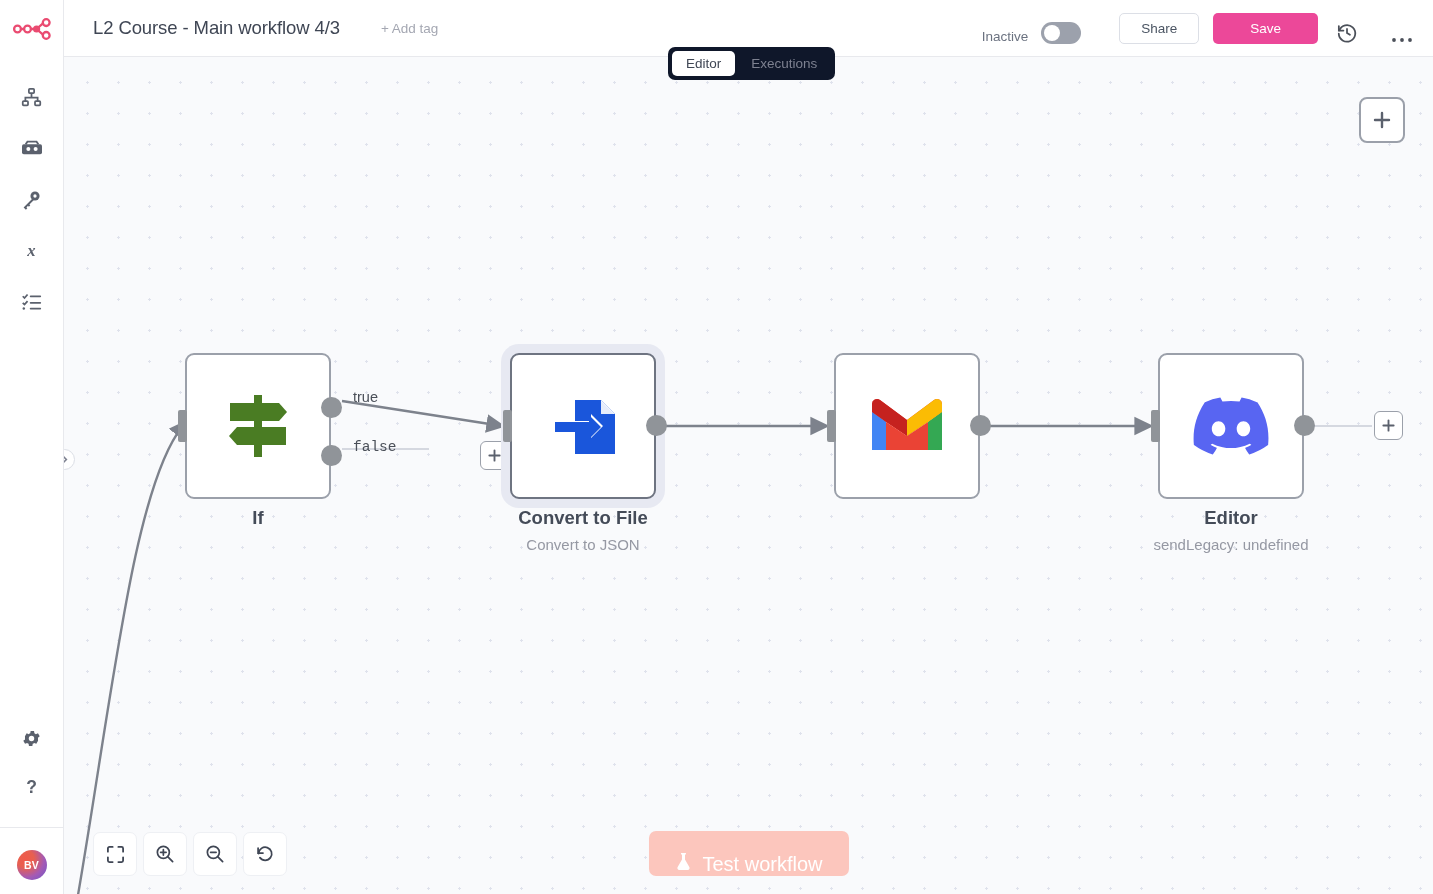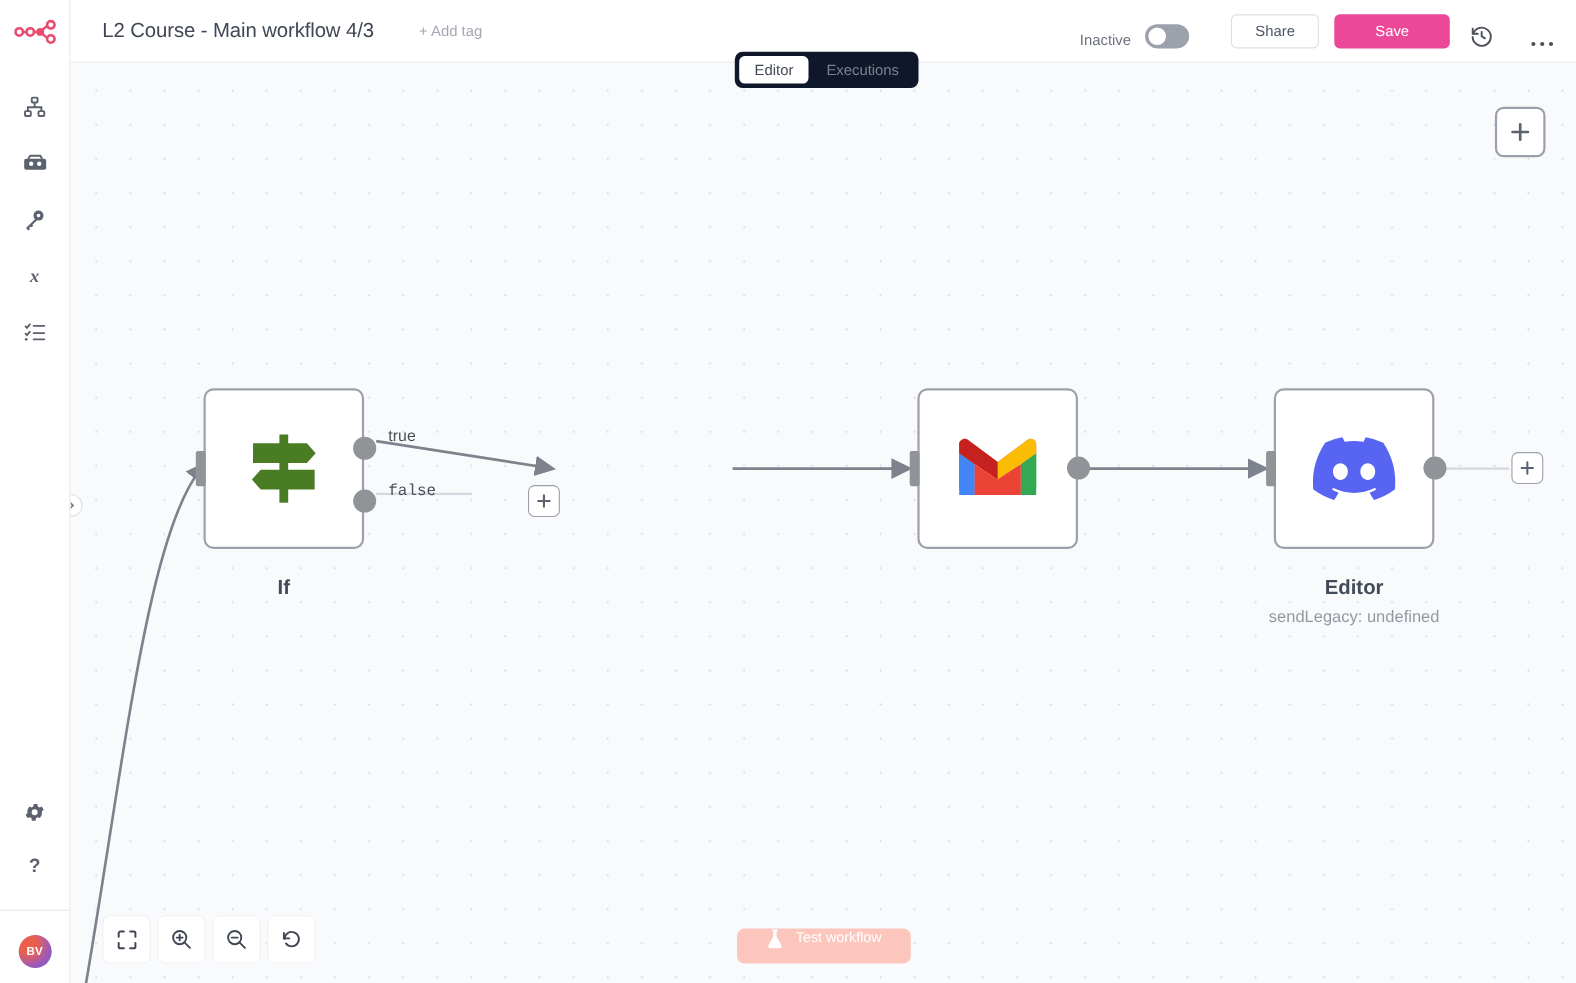--- a/index.html
+++ b/index.html
@@ -99,21 +99,21 @@
     width: 146px; height: 146px; background: #fff;
     border: 2px solid #9ba0aa; border-radius: 9px;
     display: flex; align-items: center; justify-content: center;
     cursor: pointer; position: relative;
   }
   .node.selected .node-box {
     box-shadow: 0 0 0 9px #e7e9f2;
     border-color: #6e7481;
   }
   .node-label {
-    margin-top: 24px; text-align: center; font-size: 18.5px;
+    margin-top: 8px; text-align: center; font-size: 18.5px;
     font-weight: 700; color: #444b58; white-space: nowrap;
   }
   .node-sub {
     margin-top: 7px; text-align: center; font-size: 15px;
     color: #9598a3; white-space: nowrap;
   }
   .node-title-wrap { position: absolute; top: 146px; left: 50%; transform: translateX(-50%); }
 
   
   .ep-in {
@@ -144,22 +144,22 @@
   
   .zoom-bar { position: absolute; left: 29px; bottom: 18px; display: flex; gap: 6px; z-index: 15; }
   .zbtn {
     width: 44px; height: 44px; background: #fff; border: 1px solid #eef0f4;
     border-radius: 7px; display: flex; align-items: center; justify-content: center;
     color: #3f4654; cursor: pointer;
   }
   .test-btn {
     position: absolute; left: 50%; transform: translateX(-50%); bottom: 18px;
     background: #fcc6bd; color: #fff; border: none; border-radius: 7px;
-    height: 32px; padding: 0 26px; font-size: 13px; cursor: pointer;
-    display: flex; align-items: flex-start; gap: 11px; z-index: 15;
+    height: 45px; padding: 0 26px; font-size: 20px; cursor: pointer;
+    display: flex; align-items: flex-end; gap: 11px; z-index: 15;
   }
 </style>
 </head>
 <body>
 
 <div id="app">
 
   <div class="sidebar">
     <div class="logo-wrap">
       <svg width="40" height="26" viewBox="0 0 40 26">
@@ -311,20 +311,37 @@
       <div class="plus-sm" style="left:295px; top:88px;">
         <svg width="15" height="15" viewBox="0 0 16 16" stroke="#5b616d" stroke-width="2" stroke-linecap="round">
           <path d="M8 2.5v11M2.5 8h11"></path>
         </svg>
       </div>
       <div class="node-title-wrap">
         <div class="node-label">If</div>
       </div>
     </div>
 
+    <div class="node selected" style="left:446px; top:296px;">
+      <div class="node-box">
+        <div class="ep-in"></div>
+        <svg width="76" height="76" viewBox="0 0 76 76">
+          <path d="M30 12 H56 L70 26 V66 H30 Z" fill="#1a56db"></path>
+          <path d="M56 12 L70 26 H56 Z" fill="#fff"></path>
+          <path d="M56 13 L69 26 H56 Z" fill="#e6ecfb"></path>
+          <path d="M46 26 L58 38 L46 50 V43 H30 V33 H46 Z" fill="#fff"></path>
+          <path d="M44 27 L56 39 L44 51 V44 H10 V34 H44 Z" fill="#1a56db"></path>
+        </svg>
+      </div>
+      <div class="ep-out" style="left:136px; top:62px;"></div>
+      <div class="node-title-wrap">
+        <div class="node-label">Convert to File</div>
+        <div class="node-sub">Convert to JSON</div>
+      </div>
+    </div>
 
     <div class="node" style="left:770px; top:296px;">
       <div class="node-box">
         <div class="ep-in"></div>
         <svg width="74" height="56" viewBox="0 0 74 56">
           <path d="M2 52V14l14 10V52z" fill="#4285f4"></path>
           <path d="M58 52V24l14-10v38z" fill="#34a853"></path>
           <path d="M2 14 2 6a5 5 0 0 1 8-4l27 20 27-20a5 5 0 0 1 8 4v8L37 38z" fill="#ea4335"></path>
           <path d="M2 14l14 10V52H9a7 7 0 0 1-7-7z" fill="#4285f4"></path>
           <path d="M72 14L58 24v28h7a7 7 0 0 0 7-7z" fill="#34a853"></path>

